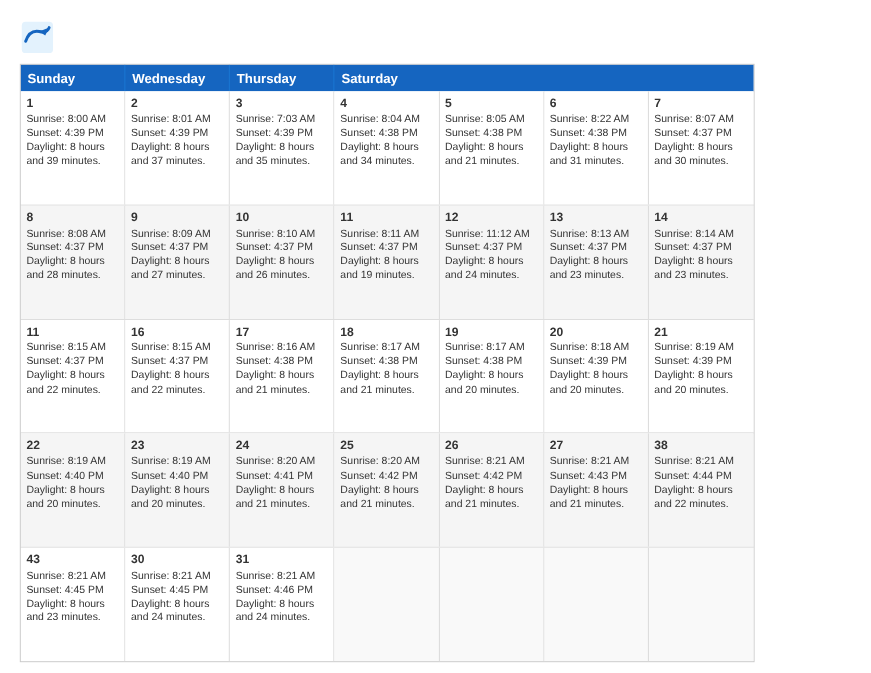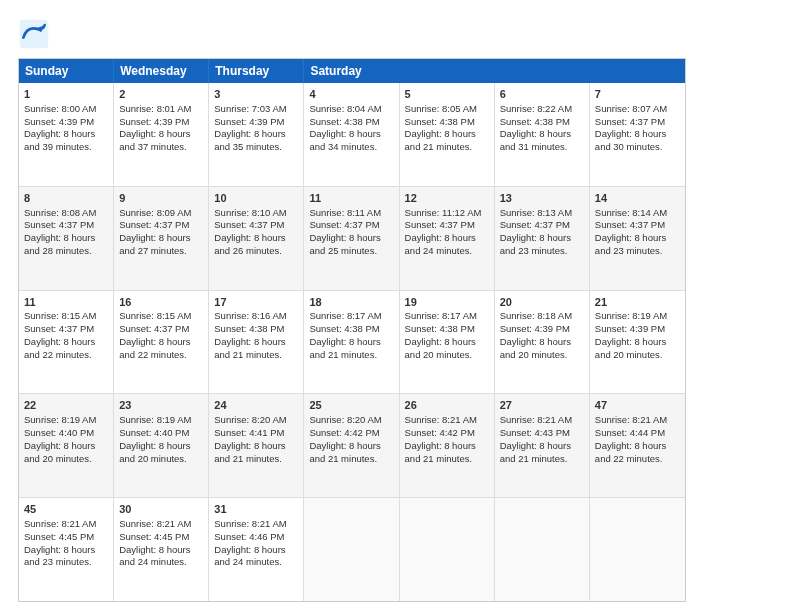--- a/index.html
+++ b/index.html
@@ -206,21 +206,21 @@
             <div>Sunrise: 8:10 AM</div>
             <div>Sunset: 4:37 PM</div>
             <div>Daylight: 8 hours</div>
             <div>and 26 minutes.</div>
           </div>
           <div class="cal-cell">
             <span class="day-num">11</span>
             <div>Sunrise: 8:11 AM</div>
             <div>Sunset: 4:37 PM</div>
             <div>Daylight: 8 hours</div>
-            <div>and 25 minutes.</div>
+            <div>and 19 minutes.</div>
           </div>
           <div class="cal-cell">
             <span class="day-num">12</span>
             <div>Sunrise: 11:12 AM</div>
             <div>Sunset: 4:37 PM</div>
             <div>Daylight: 8 hours</div>
             <div>and 24 minutes.</div>
           </div>
           <div class="cal-cell">
             <span class="day-num">13</span>
@@ -325,30 +325,30 @@
             <div>and 21 minutes.</div>
           </div>
           <div class="cal-cell">
             <span class="day-num">27</span>
             <div>Sunrise: 8:21 AM</div>
             <div>Sunset: 4:43 PM</div>
             <div>Daylight: 8 hours</div>
             <div>and 21 minutes.</div>
           </div>
           <div class="cal-cell">
-            <span class="day-num">47</span>
+            <span class="day-num">38</span>
             <div>Sunrise: 8:21 AM</div>
             <div>Sunset: 4:44 PM</div>
             <div>Daylight: 8 hours</div>
             <div>and 22 minutes.</div>
           </div>
         </div>
         <div class="cal-row">
           <div class="cal-cell">
-            <span class="day-num">45</span>
+            <span class="day-num">43</span>
             <div>Sunrise: 8:21 AM</div>
             <div>Sunset: 4:45 PM</div>
             <div>Daylight: 8 hours</div>
             <div>and 23 minutes.</div>
           </div>
           <div class="cal-cell">
             <span class="day-num">30</span>
             <div>Sunrise: 8:21 AM</div>
             <div>Sunset: 4:45 PM</div>
             <div>Daylight: 8 hours</div>

